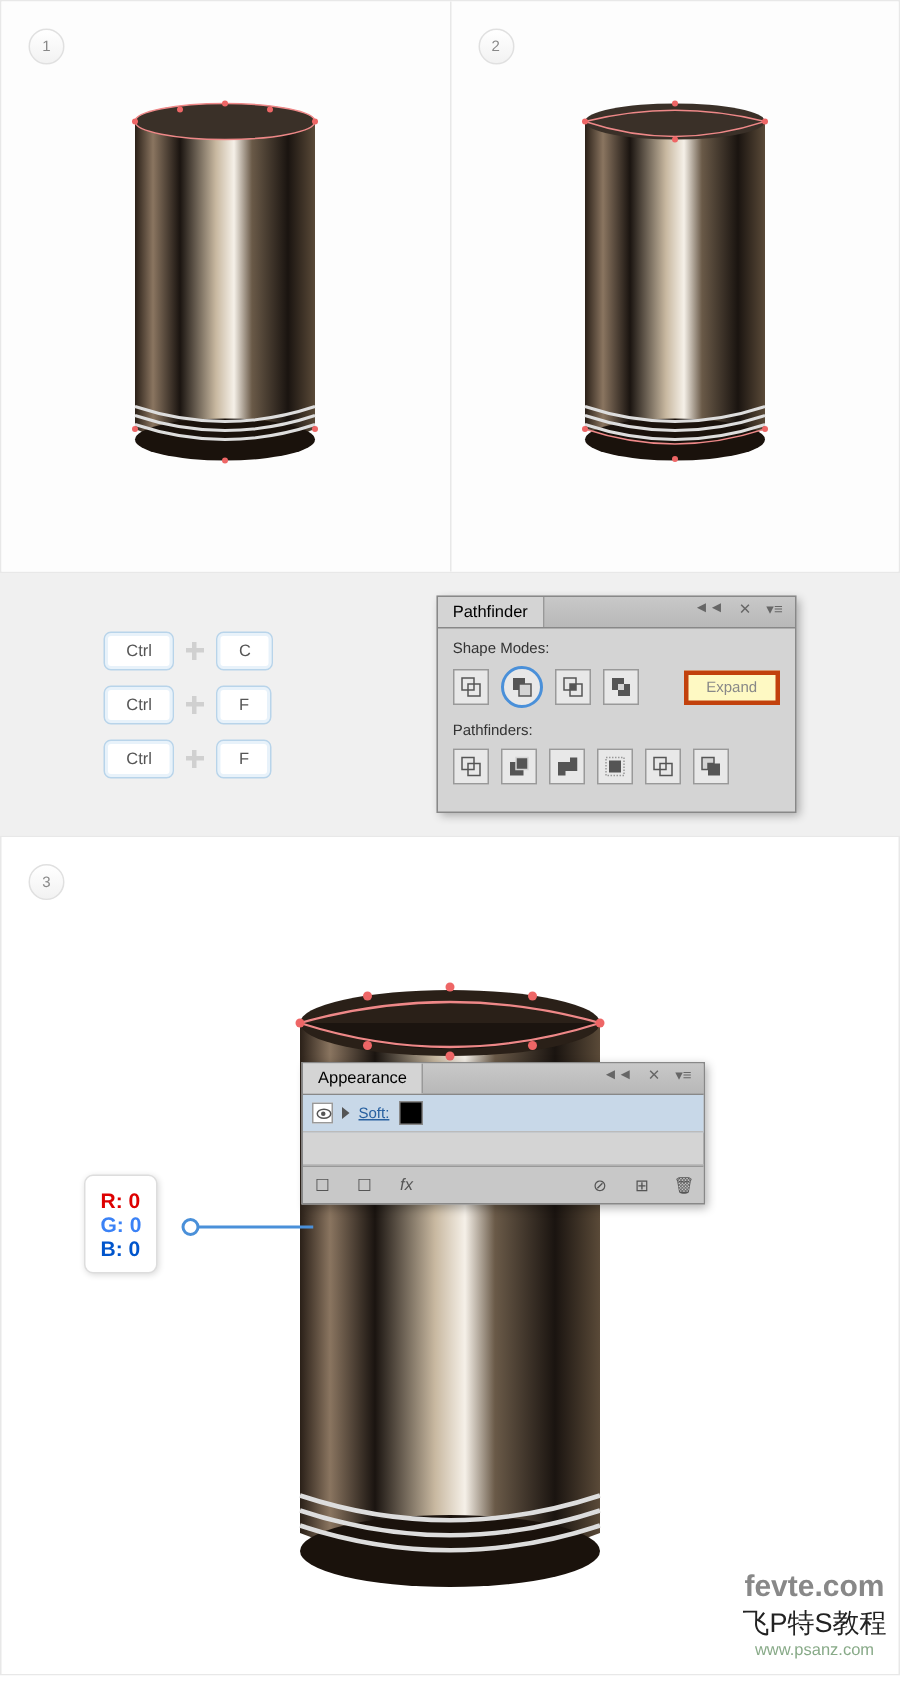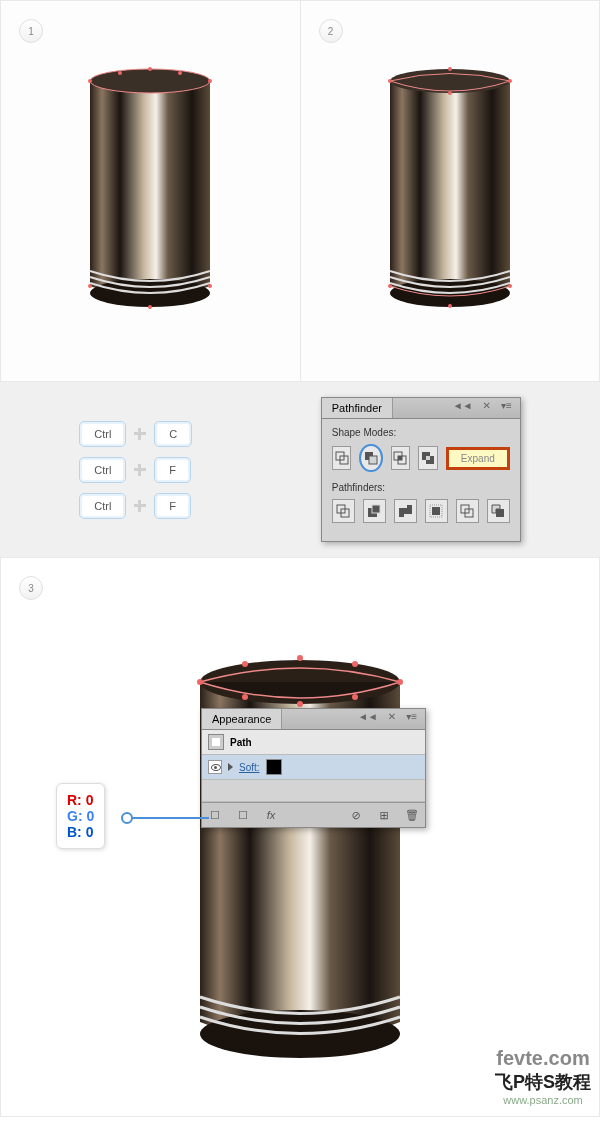--- a/index.html
+++ b/index.html
@@ -21,41 +21,41 @@
 .phead{display:flex;background:linear-gradient(#c8c8c8,#b8b8b8);border-bottom:1px solid #888;position:relative}
 .ptab{padding:4px 10px;background:#d4d4d4;border-right:1px solid #999;font-size:11px}
 .pctrl{position:absolute;right:4px;top:0;display:flex;gap:2px;font-size:10px;color:#666}
 .pctrl span{padding:2px 4px;cursor:pointer}
 .pbody{padding:8px 10px}
 .plabel{font-size:10px;color:#333;margin-bottom:6px}
 .prow{display:flex;gap:8px;align-items:center;margin-bottom:10px}
 .pbtn{width:24px;height:24px;border:1px solid #999;background:#e8e8e8;display:flex;align-items:center;justify-content:center;cursor:pointer}
 .pbtn.sel{border:2px solid #4a90d9;border-radius:50%;width:28px;height:28px}
 .expand{padding:3px 12px;border:3px solid #c2410c;background:#fef9c3;font-size:10px;color:#888;margin-left:auto}
-.pf{width:200px}
-
-.app{width:225px}
+.pf{width:240px}
+
+.app{width:269px}
 .aprow{display:flex;align-items:center;padding:4px 6px;border-bottom:1px solid #bbb;gap:6px;font-size:10px}
 .eye{width:14px;height:14px;border:1px solid #999;background:#fff;position:relative}
 .eye.on:before{content:'';position:absolute;width:8px;height:5px;border:1px solid #555;border-radius:50%;top:3px;left:2px}
 .eye.on:after{content:'';position:absolute;width:3px;height:3px;background:#555;border-radius:50%;top:5px;left:5px}
 .tri{width:0;height:0;border-left:5px solid #555;border-top:4px solid transparent;border-bottom:4px solid transparent}
 .sw{width:16px;height:16px;border:1px solid #888;background:#fff}
 .sw.none{background:linear-gradient(to top right,#fff 46%,red 46%,red 54%,#fff 54%)}
 .sw.black{background:#000}
 .link{color:#2860a0;text-decoration:underline}
 .apfoot{display:flex;background:#c8c8c8;padding:4px;gap:10px;justify-content:flex-start;border-top:1px solid #999}
 .apfoot span{width:18px;height:16px;display:flex;align-items:center;justify-content:center;font-size:11px;color:#555}
 .rgb{position:absolute;left:60px;top:470px;background:#fff;border:1px solid #ddd;border-radius:6px;padding:8px 10px;font-size:14px;font-weight:bold;box-shadow:1px 1px 4px rgba(0,0,0,.15)}
 .rgb .r{color:#d00}.rgb .g{color:#3b82f6}.rgb .b{color:#05c}
 .sec3{position:relative;min-height:560px;border:1px solid #e8e8e8;display:flex;justify-content:center;padding-top:40px}
 .cyl3{width:230px}
 .watermark{position:absolute;bottom:10px;right:8px;text-align:center;font-size:12px;color:#999}
 .watermark .f{font-size:20px;color:#888;font-weight:bold}
-.watermark .ch{font-size:18px;color:#222;font-weight:bold}
+.watermark .ch{font-size:18px;color:#222;font-weight:normal}
 </style>
 </head>
 <body>
 
 <div class="row">
   <div class="cell">
     <div class="badge">1</div>
     <svg class="cyl" viewBox="0 0 130 260">
       <defs>
         <linearGradient id="g1" x1="0" x2="1">
@@ -238,24 +238,20 @@
 
   <div class="panel app" style="position:absolute;left:200px;top:150px">
     <div class="phead">
       <div class="ptab">Appearance</div>
       <div class="pctrl">
         <span>◄◄</span>
         <span>✕</span>
         <span>▾≡</span>
       </div>
     </div>
-    <div class="aprow" style="background:#e8e8e8">
-      <div class="sw" style="background:#fff;box-shadow:inset 0 0 0 3px #ccc"></div>
-      <b>Path</b>
-    </div>
     <div class="aprow" style="background:#c8d8e8">
       <div class="eye on"></div>
       <div class="tri"></div>
       <span class="link">Soft:</span>
       <div class="sw black"></div>
     </div>
     <div style="height:22px;border-bottom:1px solid #bbb"></div>
     <div class="apfoot">
       <span>☐</span>
       <span>☐</span>

